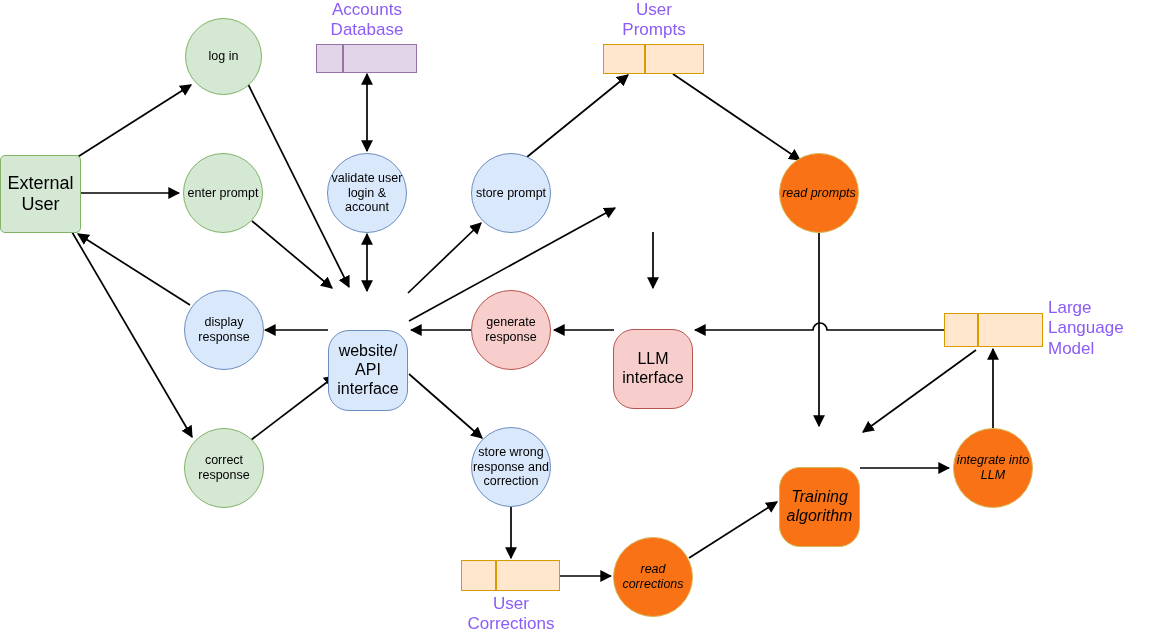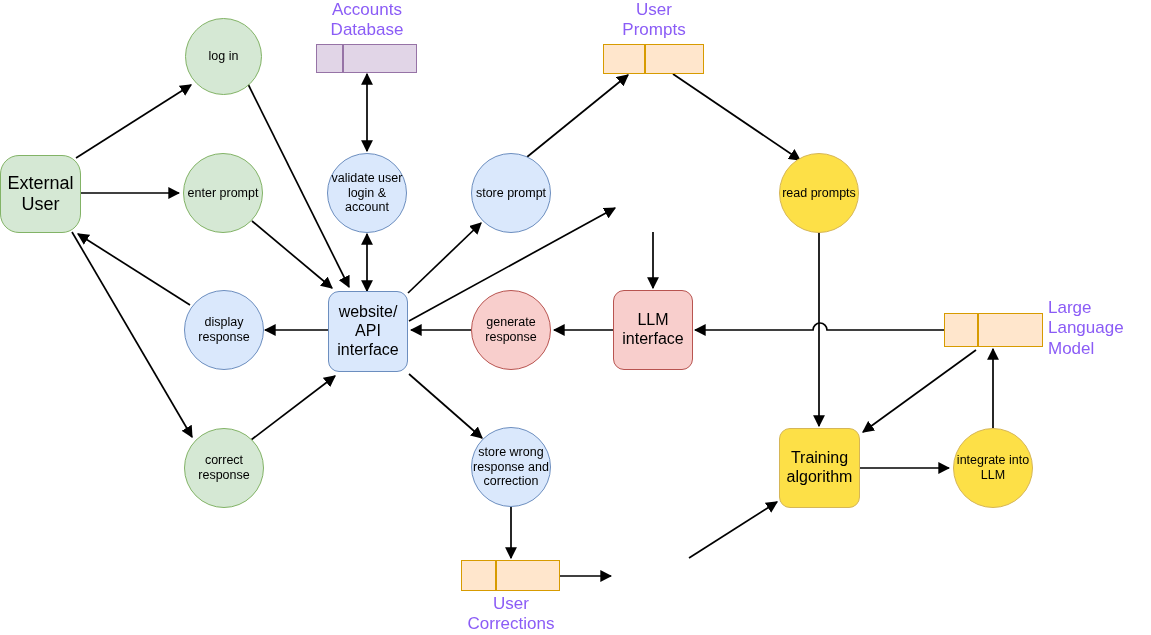--- a/index.html
+++ b/index.html
@@ -33,32 +33,33 @@
     text-align: center;
     line-height: 1.18;
     color: #000000;
   }
   .proc-circle {
     border-radius: 50%;
     font-size: 12.5px;
     align-items: center;
   }
   .ext-box {
-    border-radius: 19px;
+    border-radius: 5px;
     font-size: 18px;
   }
   .proc-box {
-    border-radius: 11px;
+    border-radius: 21px;
     font-size: 16px;
+    margin-top: 39px;
   }
   .green   { background: #d5e8d4; border: 1.4px solid #82b366; }
   .blue    { background: #dae8fc; border: 1.4px solid #6c8ebf; }
   .red     { background: #f8cecc; border: 1.4px solid #b85450; }
   .orange  { background: #ffe6cc; border: 1.4px solid #d79b00; }
-  .yellow  { background: #fde047; border: 1.4px solid #d6b656; }
+  .yellow  { background: #f97316; border: 1.4px solid #d6b656; font-style: italic; }
   .purple  { background: #e1d5e7; border: 1.4px solid #9673a6; }
 
   .store {
     position: absolute;
     box-sizing: border-box;
     border: 1.5px solid;
   }
   .store.purple { border-color: #9673a6; background: #e1d5e7; }
   .store.orange { border-color: #d79b00; background: #ffe6cc; }
   .store .divider {
@@ -202,20 +203,24 @@
   <div class="node proc-circle yellow" style="left:779px; top:153px; width:80px; height:80px;">
     <span style="white-space:pre-line">read prompts</span>
   </div>
 
   <div class="node proc-circle blue" style="left:471px; top:427px; width:80px; height:80px;">
     <span style="white-space:pre-line">store wrong
 response and
 correction</span>
   </div>
 
+  <div class="node proc-circle yellow" style="left:613px; top:537px; width:80px; height:80px;">
+    <span style="white-space:pre-line">read
+corrections</span>
+  </div>
 
   <div class="node proc-box yellow" style="left:779px; top:428px; width:81px; height:80px;">
     <span style="white-space:pre-line">Training
 algorithm</span>
   </div>
 
   <div class="node proc-circle yellow" style="left:953px; top:428px; width:80px; height:80px;">
     <span style="white-space:pre-line">integrate into
 LLM</span>
   </div>

